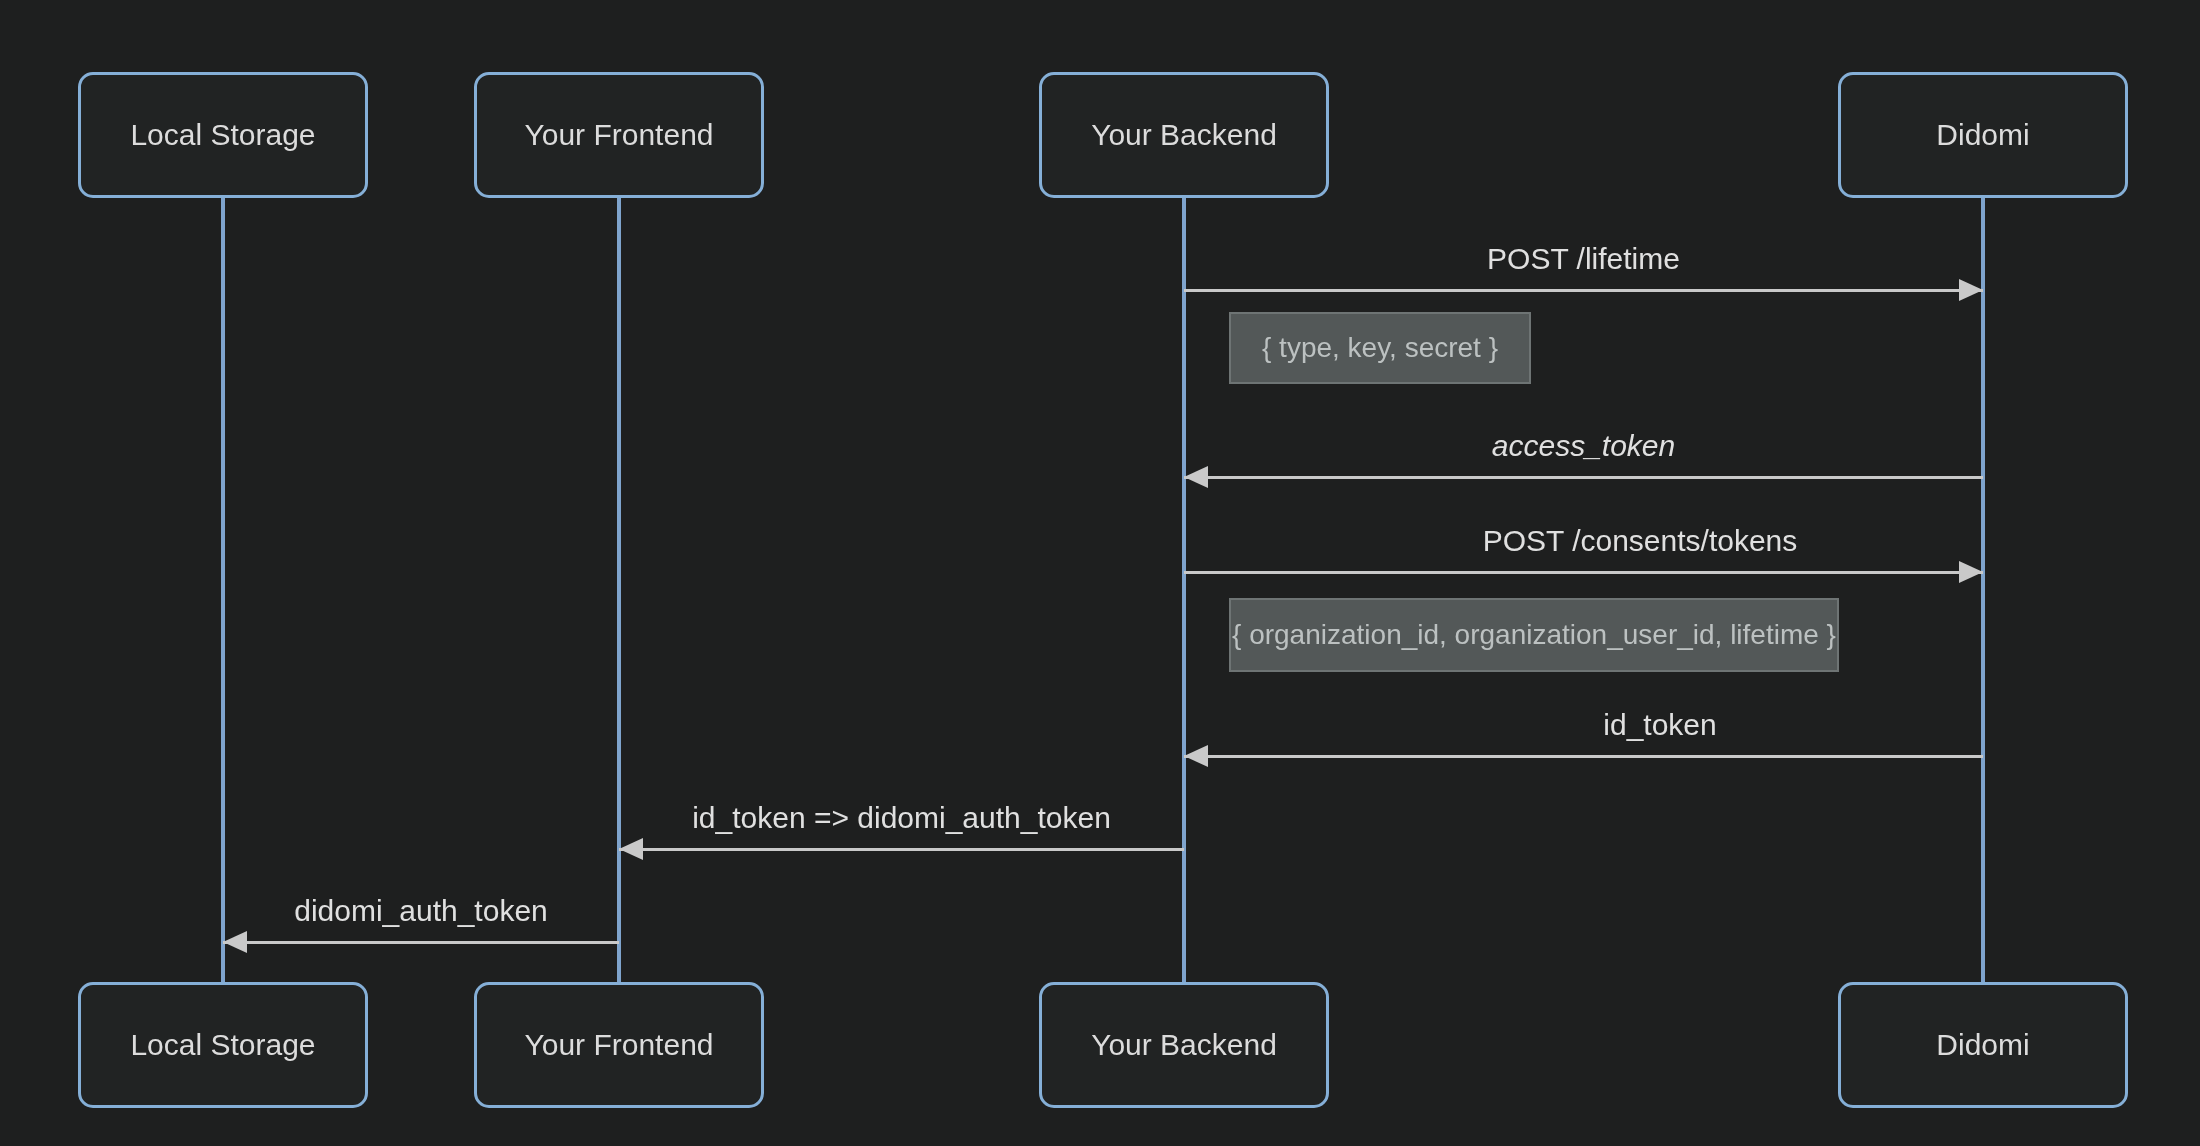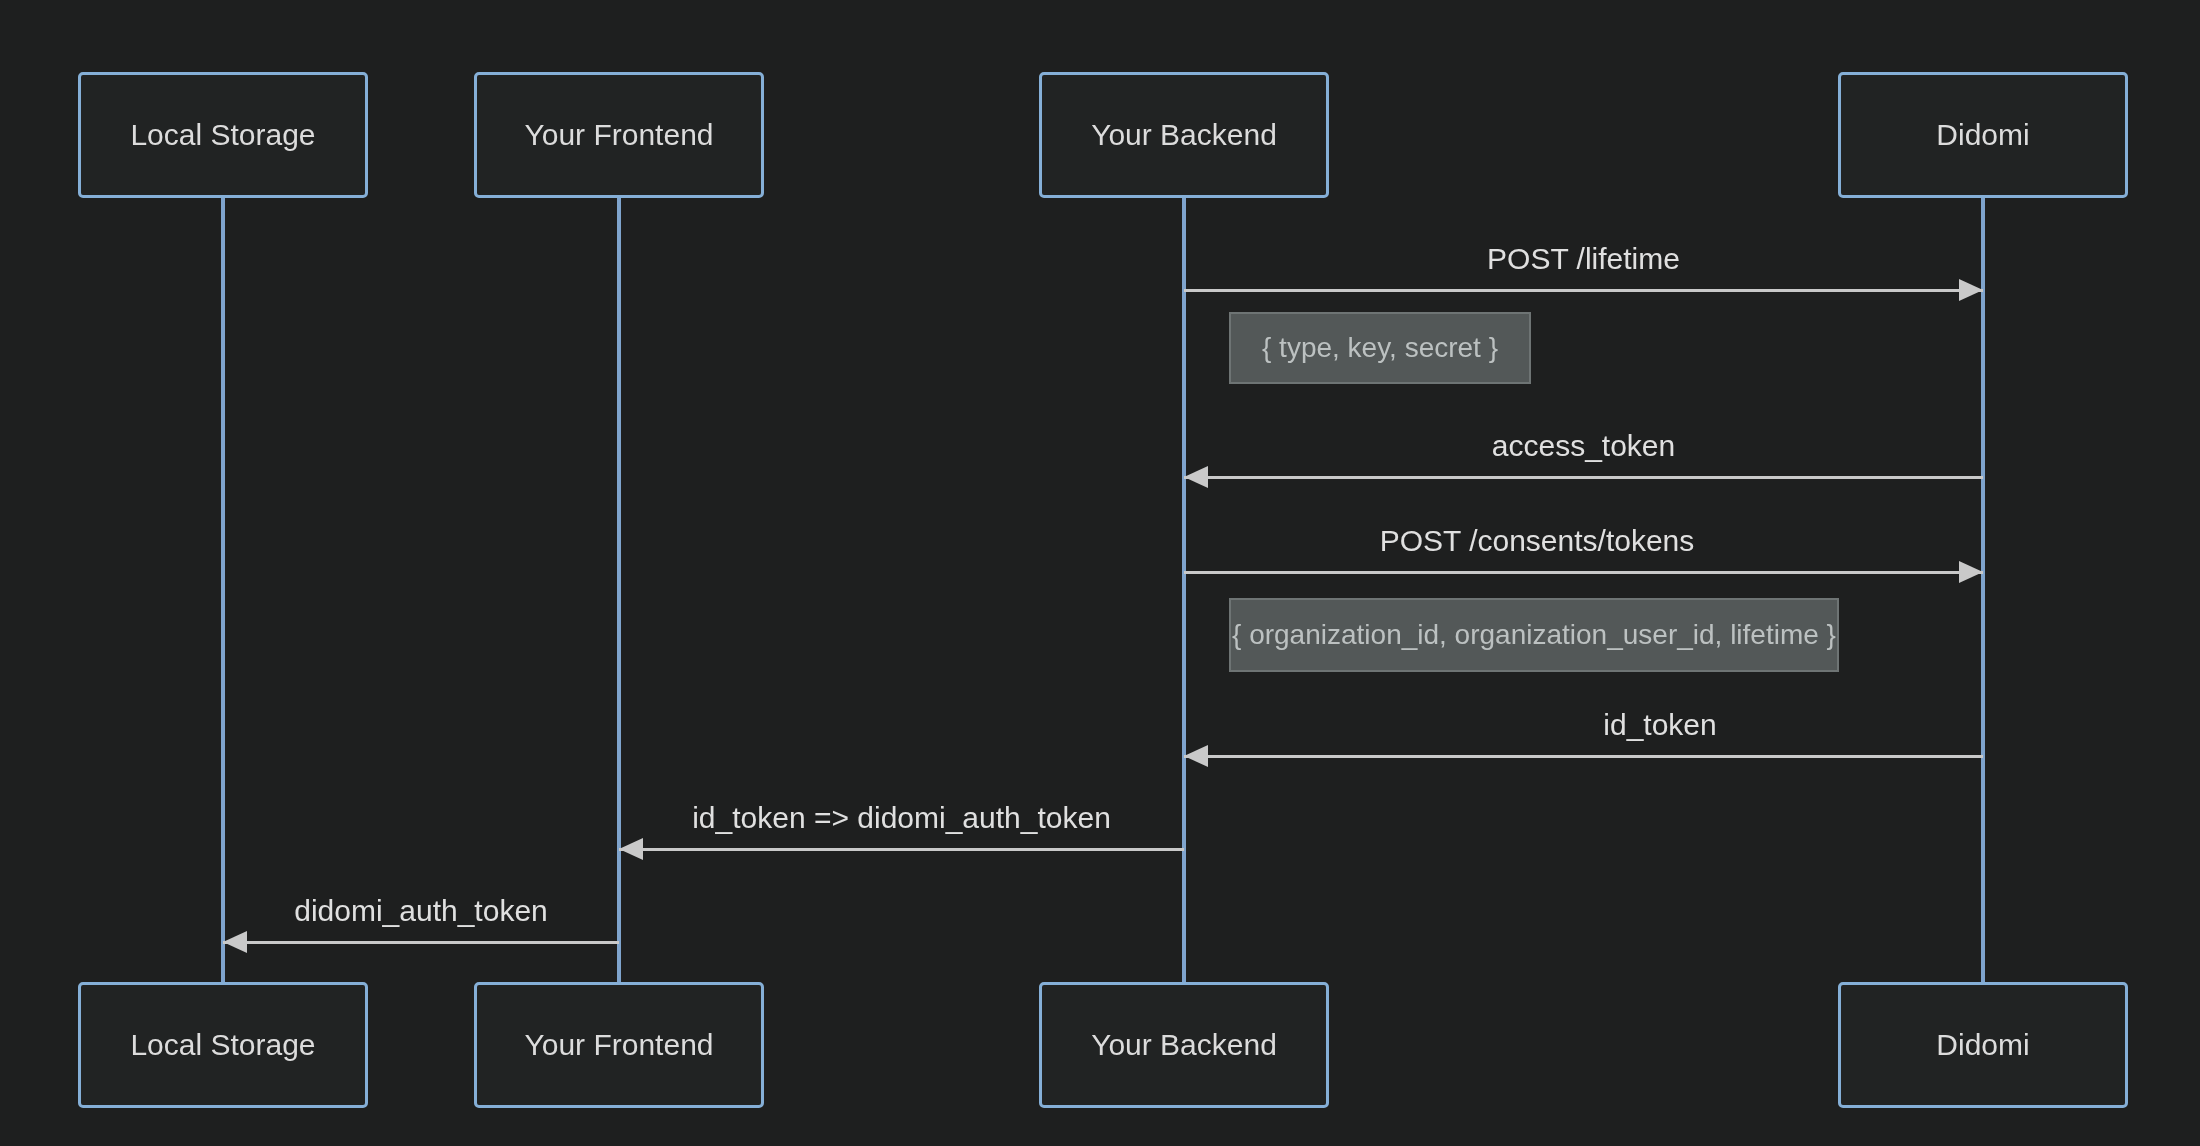--- a/index.html
+++ b/index.html
@@ -12,21 +12,21 @@
     width:2200px;height:1146px;
     background:var(--bg,#1e1f1f);
     overflow:hidden;
   }
   .actor-box{
     position:absolute;
     box-sizing:border-box;
     display:flex;align-items:center;justify-content:center;
     background:var(--actor-fill);
     border:3px solid var(--actor-border);
-    border-radius:5px;
+    border-radius:15px;
     color:var(--actor-text);
     font-size:30px;
     z-index:3;
   }
   .lifeline{
     position:absolute;
     width:4px;
     background:var(--lifeline);
     z-index:1;
   }
@@ -103,24 +103,24 @@
       <span>Didomi</span>
     </div>
     <div class="actor-box" style="left: 1838px; top: 982px; width: 290px; height: 126px;">
       <span>Didomi</span>
     </div>
     <div class="msg-line" style="left: 1184px; top: 289px; width: 799px;"></div>
     <div class="msg-head right" style="left: 1959px; top: 279px;"></div>
     <div class="msg-label" style="left: 1583.5px; top: 239px;">POST /lifetime</div>
     <div class="msg-line" style="left: 1184px; top: 476px; width: 799px;"></div>
     <div class="msg-head left" style="left: 1184px; top: 466px;"></div>
-    <div class="msg-label" style="left: 1583.5px; top: 426px;">access_token</div>
+    <div class="msg-label" style="left: 1583.5px; top: 426px; font-style: italic;">access_token</div>
     <div class="msg-line" style="left: 1184px; top: 571px; width: 799px;"></div>
     <div class="msg-head right" style="left: 1959px; top: 561px;"></div>
-    <div class="msg-label" style="left: 1537px; top: 521px;">POST /consents/tokens</div>
+    <div class="msg-label" style="left: 1640px; top: 521px;">POST /consents/tokens</div>
     <div class="msg-line" style="left: 1184px; top: 755px; width: 799px;"></div>
     <div class="msg-head left" style="left: 1184px; top: 745px;"></div>
     <div class="msg-label" style="left: 1660px; top: 705px;">id_token</div>
     <div class="msg-line" style="left: 619px; top: 848px; width: 565px;"></div>
     <div class="msg-head left" style="left: 619px; top: 838px;"></div>
     <div class="msg-label" style="left: 901.5px; top: 798px;">id_token =&gt; didomi_auth_token</div>
     <div class="msg-line" style="left: 223px; top: 941px; width: 396px;"></div>
     <div class="msg-head left" style="left: 223px; top: 931px;"></div>
     <div class="msg-label" style="left: 421px; top: 891px;">didomi_auth_token</div>
     <div class="note-box" style="left: 1229px; top: 312px; width: 302px; height: 72px;">

